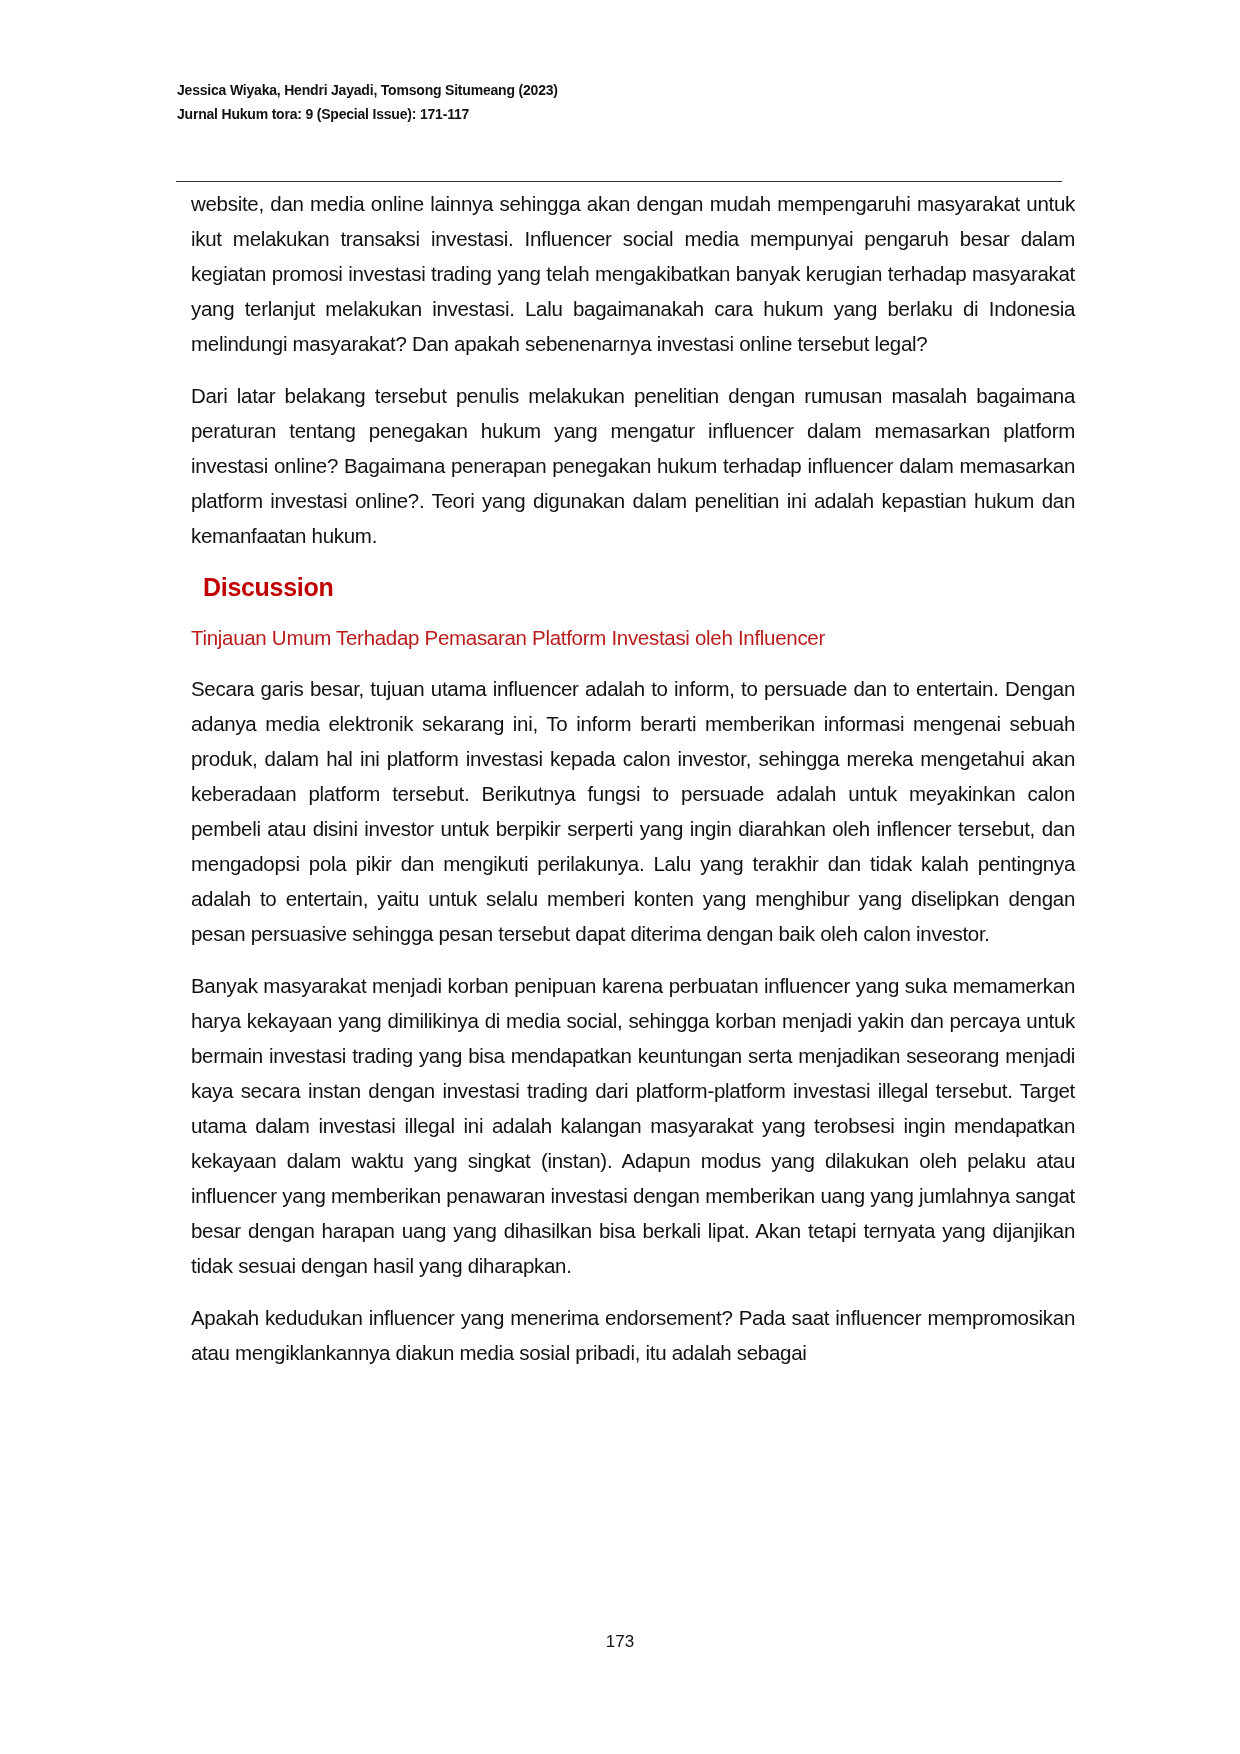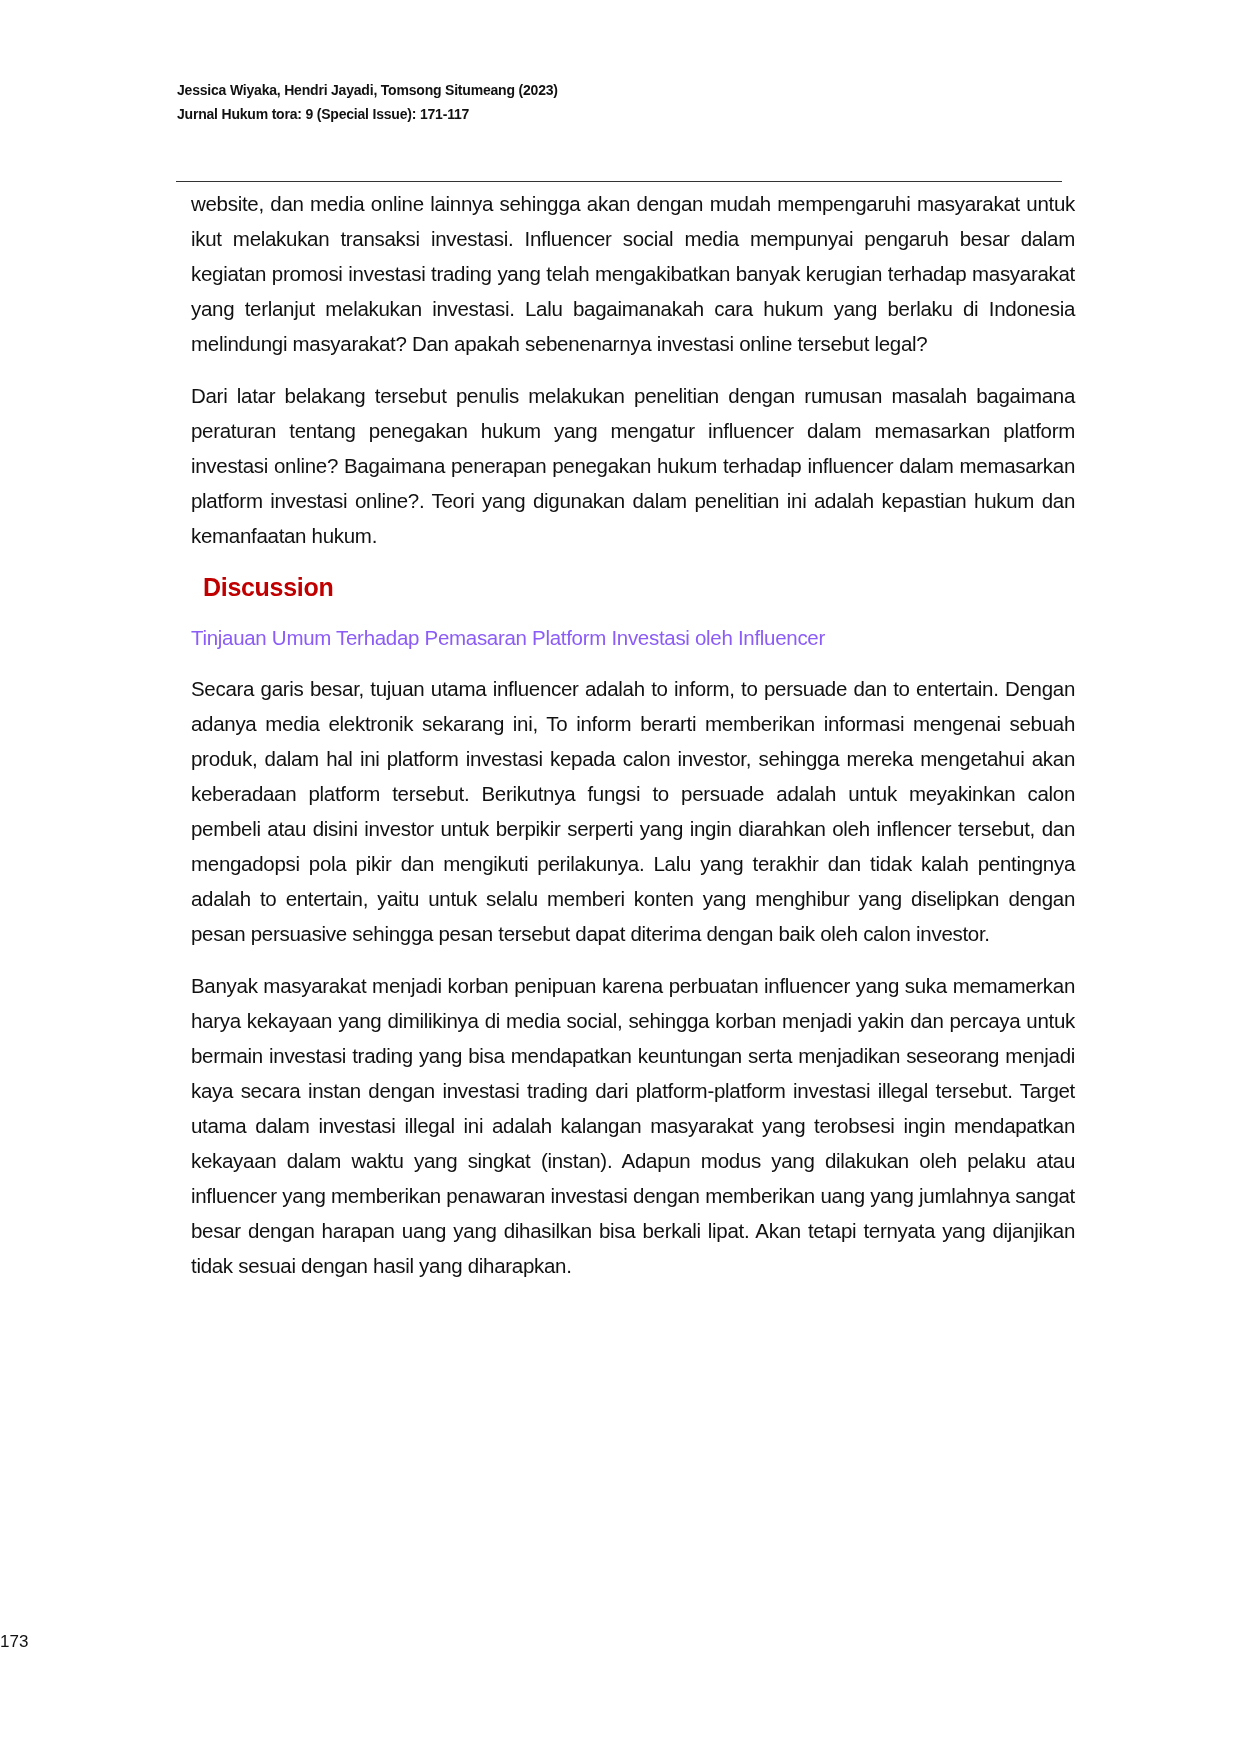--- a/index.html
+++ b/index.html
@@ -52,32 +52,32 @@
     }
     .section-heading {
       color: #c00000;
       font-weight: bold;
       font-size: 25px;
       line-height: 34px;
       margin: 12px 0 18px 12px;
       letter-spacing: -0.3px;
     }
     .sub-heading {
-      color: #8b5cf6;
+      color: #b91c1c;
       font-size: 20.5px;
       line-height: 32px;
       margin: 0 0 17px 0;
       letter-spacing: -0.3px;
     }
     .page-number {
       position: absolute;
       left: 0;
       width: 1240px;
       top: 1632px;
-      text-align: left;
+      text-align: center;
       font-size: 17px;
       color: #111;
     }
   </style>
 </head>
 <body>
 
 <div class="page-header">
   <div>Jessica Wiyaka, Hendri Jayadi, Tomsong Situmeang (2023)</div>
   <div>Jurnal Hukum tora: 9 (Special Issue): 171-117</div>
@@ -87,15 +87,16 @@
 
 <div class="body-content">
   <p>website, dan media online lainnya sehingga akan dengan mudah mempengaruhi masyarakat untuk ikut melakukan transaksi investasi. Influencer social media mempunyai pengaruh besar dalam kegiatan promosi investasi trading yang telah mengakibatkan banyak kerugian terhadap masyarakat yang terlanjut melakukan investasi. Lalu bagaimanakah cara hukum yang berlaku di Indonesia melindungi masyarakat? Dan apakah sebenenarnya investasi online tersebut legal?</p>
   <p>Dari latar belakang tersebut penulis melakukan penelitian dengan rumusan masalah bagaimana peraturan tentang penegakan hukum yang mengatur influencer dalam memasarkan platform investasi online? Bagaimana penerapan penegakan hukum terhadap influencer dalam memasarkan platform investasi online?. Teori yang digunakan dalam penelitian ini adalah kepastian hukum dan kemanfaatan hukum.</p>
 
   <div class="section-heading">Discussion</div>
   <div class="sub-heading">Tinjauan Umum Terhadap Pemasaran Platform Investasi oleh Influencer</div>
 
   <p>Secara garis besar, tujuan utama influencer adalah to inform, to persuade dan to entertain. Dengan adanya media elektronik sekarang ini, To inform berarti memberikan informasi mengenai sebuah produk, dalam hal ini platform investasi kepada calon investor, sehingga mereka mengetahui akan keberadaan platform tersebut. Berikutnya fungsi to persuade adalah untuk meyakinkan calon pembeli atau disini investor untuk berpikir serperti yang ingin diarahkan oleh inflencer tersebut, dan mengadopsi pola pikir dan mengikuti perilakunya. Lalu yang terakhir dan tidak kalah pentingnya adalah to entertain, yaitu untuk selalu memberi konten yang menghibur yang diselipkan dengan pesan persuasive sehingga pesan tersebut dapat diterima dengan baik oleh calon investor.</p>
   <p>Banyak masyarakat menjadi korban penipuan karena perbuatan influencer yang suka memamerkan harya kekayaan yang dimilikinya di media social, sehingga korban menjadi yakin dan percaya untuk bermain investasi trading yang bisa mendapatkan keuntungan serta menjadikan seseorang menjadi kaya secara instan dengan investasi trading dari platform-platform investasi illegal tersebut. Target utama dalam investasi illegal ini adalah kalangan masyarakat yang terobsesi ingin mendapatkan kekayaan dalam waktu yang singkat (instan). Adapun modus yang dilakukan oleh pelaku atau influencer yang memberikan penawaran investasi dengan memberikan uang yang jumlahnya sangat besar dengan harapan uang yang dihasilkan bisa berkali lipat. Akan tetapi ternyata yang dijanjikan tidak sesuai dengan hasil yang diharapkan.</p>
+  <p>Apakah kedudukan influencer yang menerima endorsement? Pada saat influencer mempromosikan atau mengiklankannya diakun media sosial pribadi, itu adalah sebagai</p>
 </div>
 
 <div class="page-number">173</div>
 
 </body></html>

